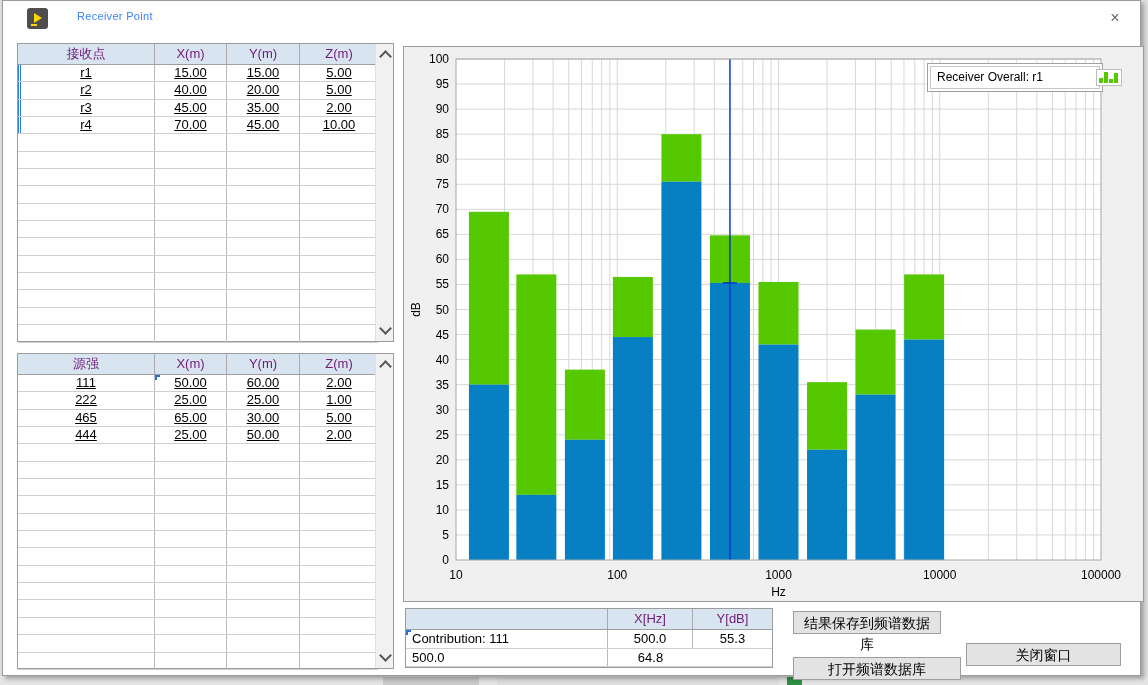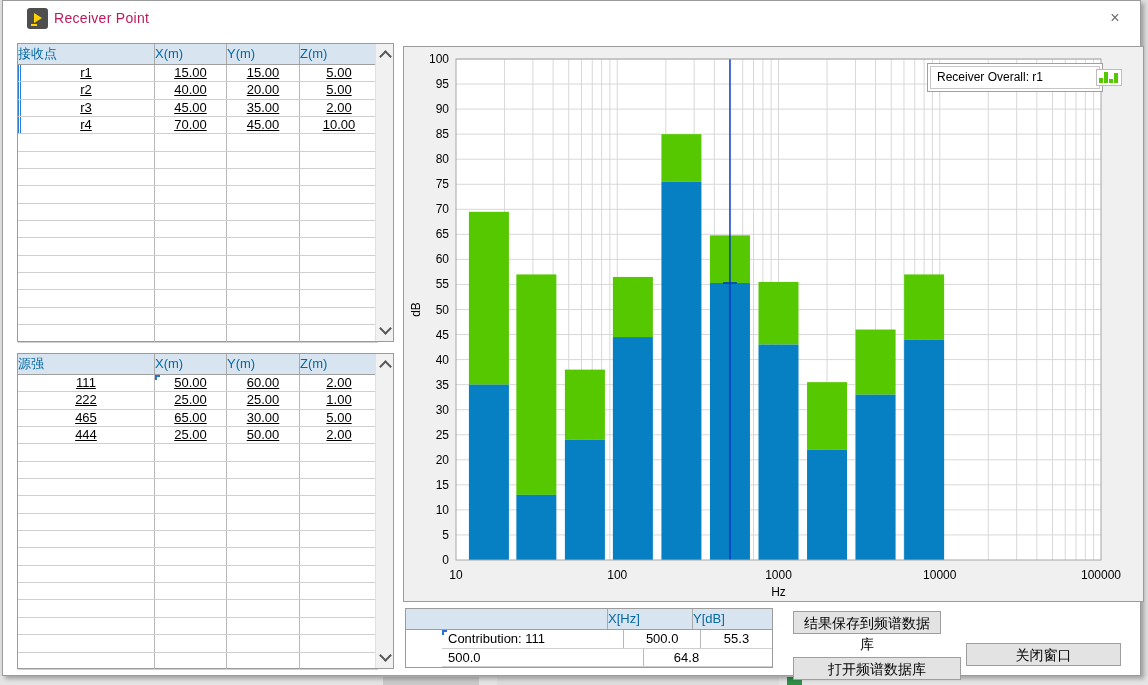--- a/index.html
+++ b/index.html
@@ -14,29 +14,29 @@
   
   .window{position:absolute;left:2px;top:0;width:1139px;height:676px;background:#ffffff;
           border:1px solid #9b9b9b;box-sizing:border-box;box-shadow:3px 3px 4px rgba(0,0,0,.28);}
 
   
   .titlebar{position:absolute;left:0;top:0;right:0;height:36px;background:#ffffff;}
   .app-icon{position:absolute;left:24px;top:7px;width:21px;height:21px;background:#4e4e4e;border-radius:3px;}
   .app-icon .tri{position:absolute;left:7px;top:5px;width:0;height:0;
       border-left:8px solid #ffd400;border-top:5px solid transparent;border-bottom:5px solid transparent;}
   .app-icon .bar{position:absolute;left:4px;bottom:3px;width:6px;height:2px;background:#ffd400;}
-  .title-text{position:absolute;left:51px;top:9px;font-size:14px;color:#be185d;letter-spacing:.3px;}
+  .title-text{position:absolute;left:74px;top:9px;font-size:11px;color:#3b82f6;letter-spacing:.3px;}
   .close-btn{position:absolute;right:10px;top:4px;width:30px;height:26px;text-align:center;line-height:26px;
              font-size:16px;color:#6d6d6d;cursor:pointer;}
 
   
   .panel{position:absolute;background:#ffffff;border:1px solid #9b9b9b;box-sizing:border-box;}
   .t-main{position:absolute;left:0;top:0;bottom:0;}
   .t-head{display:flex;background:#d8e5f1;border-bottom:1px solid #9f9f9f;height:21px;box-sizing:border-box;}
-  .t-hcell{box-sizing:border-box;border-right:1px solid #a9a9a9;font-size:13px;text-align:left;line-height:20px;color:#0369a1;overflow:hidden;white-space:nowrap;}
+  .t-hcell{box-sizing:border-box;border-right:1px solid #a9a9a9;font-size:13px;text-align:center;line-height:20px;color:#701a75;overflow:hidden;white-space:nowrap;}
   .t-hcell:last-child{border-right:none;}
   .t-body{position:relative;}
   .t-row{display:flex;box-sizing:border-box;border-bottom:1px solid #cfcfcf;position:relative;}
   .t-cell{box-sizing:border-box;border-right:1px solid #b9b9b9;font-size:13px;text-align:center;overflow:hidden;white-space:nowrap;position:relative;color:#000;}
   .t-cell:last-child{border-right:none;}
   .row-mark .t-row.filled::before{content:"";position:absolute;left:0;top:0;bottom:0;width:3px;
       background:linear-gradient(90deg,#2a7fd4 1px,#ffffff 1px,#ffffff 2px,#2a7fd4 2px);}
   .t-cell.sel-corner::before{content:"";position:absolute;left:0;top:0;width:5px;height:5px;
       border-left:2px solid #2a6fd4;border-top:2px solid #2a6fd4;box-sizing:border-box;}
 
@@ -65,21 +65,21 @@
                border:1px solid #9b9b9b;box-sizing:border-box;}
   .chart-panel svg{position:absolute;left:0;top:0;}
   .legend{position:absolute;left:523px;top:16px;width:172px;background:#ffffff;border:1px solid #a0a0a0;padding:1px;}
   .legend-row{position:relative;height:21px;border:1px solid #c6c6c6;margin:1px;background:#ffffff;}
   .legend-label{position:absolute;left:6px;top:3px;font-size:12px;color:#000;white-space:nowrap;}
   .legend-glyph{position:absolute;right:3px;top:2px;}
 
   
   .cursor-table{left:402px;top:607px;width:368px;height:60px;}
   .cursor-table .t-main{width:366px;}
-  .cursor-table .t-row{height:18.5px;margin-left:36px;}
+  .cursor-table .t-row{height:18.5px;}
   .cursor-table .t-cell{line-height:18px;}
   .cursor-table .t-hcell:nth-child(1),.cursor-table .t-cell:nth-child(1){width:202px;}
   .cursor-table .t-hcell:nth-child(2),.cursor-table .t-cell:nth-child(2){width:85px;}
   .cursor-table .t-hcell:nth-child(3),.cursor-table .t-cell:nth-child(3){width:79px;}
   .cursor-table .t-cell:nth-child(1){text-align:left;padding-left:6px;}
 
   
   .btn{position:absolute;height:23px;background:#e3e3e3;border:1px solid #9e9e9e;box-sizing:border-box;
        font-size:14px;color:#000;text-align:center;line-height:21px;cursor:pointer;
        font-family:"Liberation Sans",sans-serif;}

